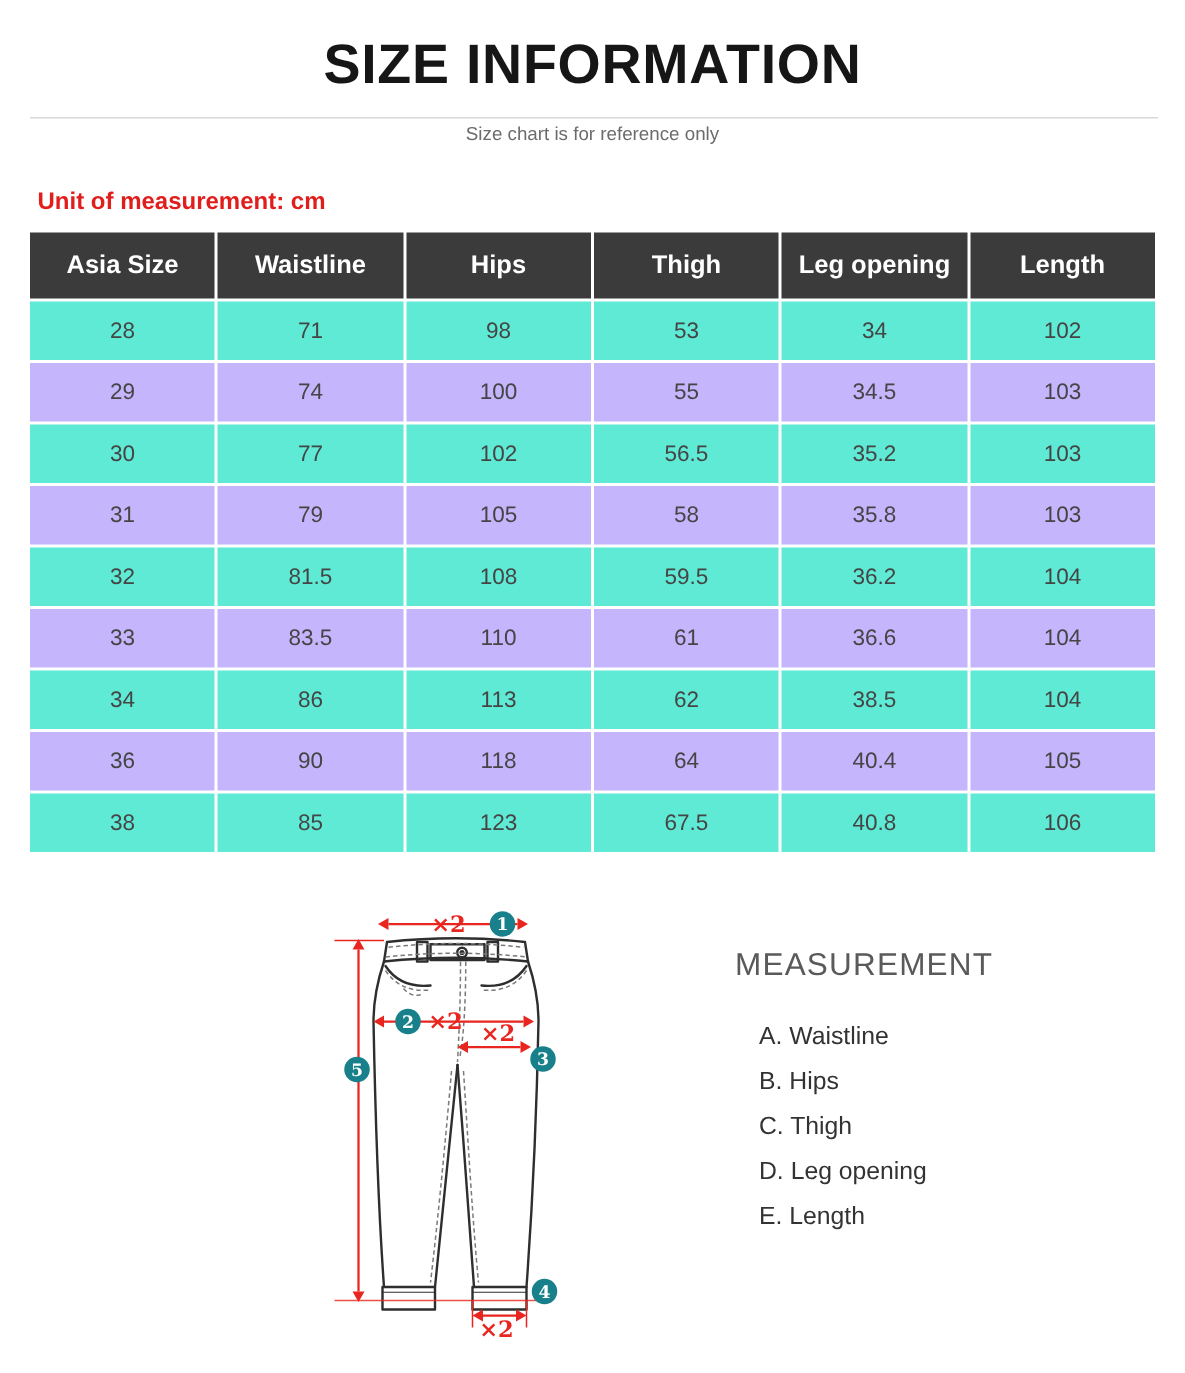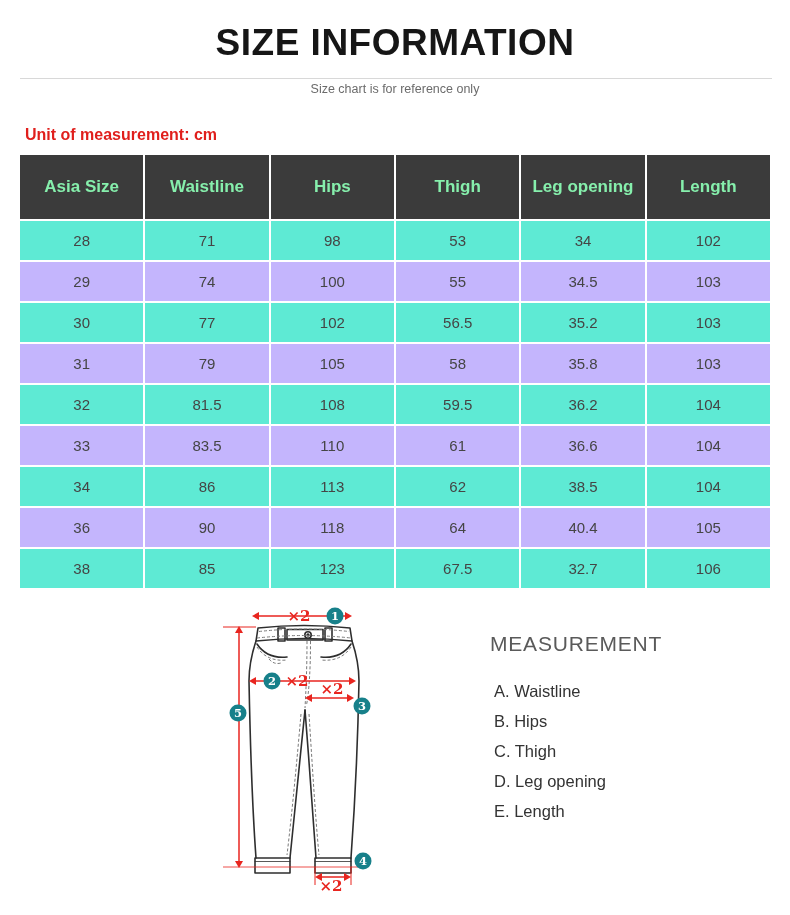--- a/index.html
+++ b/index.html
@@ -18,34 +18,34 @@
   }
   .unit-note{
     position:absolute;top:126px;left:25px;
     font-size:16px;font-weight:700;color:#e01f1c;
   }
   .size-table{
     position:absolute;top:153px;left:18px;width:754px;
     border-collapse:separate;border-spacing:2px;table-layout:fixed;
   }
   .size-table th{
-    background:#3b3b3b;color:#86efac;font-size:17px;font-weight:700;
-    height:64px;text-align:center;padding:0;
+    background:#3b3b3b;color:#ffffff;font-size:17px;font-weight:700;
+    height:44px;text-align:center;padding:0;
   }
   .size-table td{
     height:39px;text-align:center;font-size:15px;color:#454545;padding:0;
   }
   .size-table tr.odd td{background:#5eead4;}
   .size-table tr.even td{background:#c4b5fd;}
   .diagram{position:absolute;left:166px;top:588px;width:260px;height:330px;}
   .measurement{position:absolute;left:490px;top:632px;width:280px;}
   .measurement h2{
     margin:0;font-size:21px;font-weight:400;color:#5a5a5a;letter-spacing:.8px;
   }
-  .measurement ul{list-style:none;margin:20px 0 0 4px;padding:0;}
+  .measurement ul{list-style:none;margin:20px 0 0 16px;padding:0;}
   .measurement li{font-size:16.5px;color:#333333;line-height:30px;}
   
   .x2{font-family:"DejaVu Serif","Liberation Serif",serif;font-size:15px;font-weight:700;fill:#e8251f;}
   .badge-num{font-family:"DejaVu Serif","Liberation Serif",serif;font-size:11.5px;font-weight:700;fill:#ffffff;}
 </style>
 </head>
 <body>
 
 <div class="page">
 
@@ -128,21 +128,21 @@
           <td>118</td>
           <td>64</td>
           <td>40.4</td>
           <td>105</td>
         </tr>
         <tr class="odd">
           <td>38</td>
           <td>85</td>
           <td>123</td>
           <td>67.5</td>
-          <td>32.7</td>
+          <td>40.8</td>
           <td>106</td>
         </tr>
       </tbody>
   </table>
 
   <svg class="diagram" viewBox="0 0 260 330" xmlns="http://www.w3.org/2000/svg">
 
     <g fill="none" stroke="#2e2e2e" stroke-width="1.6" stroke-linecap="round" stroke-linejoin="round">
       <path d="M 92,40 Q 138,35 184,40 L 186,53 Q 138,48 90,53 Z"></path>
       <rect x="112" y="40" width="7" height="13"></rect>

